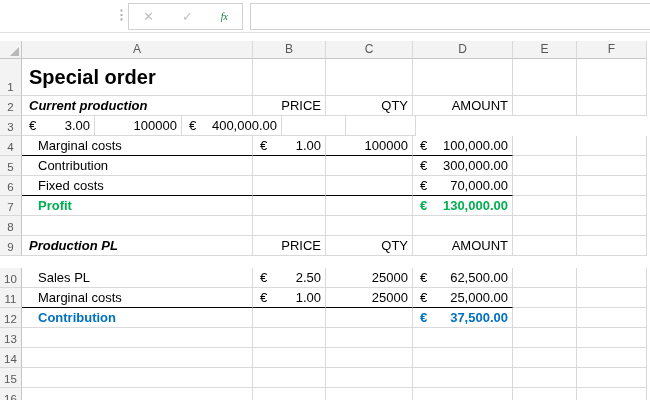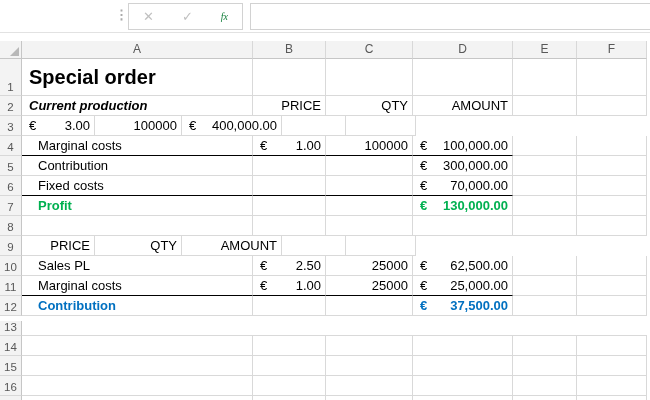--- a/index.html
+++ b/index.html
@@ -204,33 +204,36 @@
         <div class="rowh">8</div>
         <div class="cell" style="width: 231px;"></div>
         <div class="cell" style="width: 73px;"></div>
         <div class="cell" style="width: 87px;"></div>
         <div class="cell" style="width: 100px;"></div>
         <div class="cell" style="width: 64px;"></div>
         <div class="cell" style="width: 70px;"></div>
       </div>
       <div class="grow" style="height: 20px;">
         <div class="rowh">9</div>
+        <div class="cell c-section" style="width: 231px;">
+          <div class="txt">Production PL</div>
+        </div>
         <div class="cell c-right" style="width: 73px;">
           <div class="txt">PRICE</div>
         </div>
         <div class="cell c-right" style="width: 87px;">
           <div class="txt">QTY</div>
         </div>
         <div class="cell c-right" style="width: 100px;">
           <div class="txt">AMOUNT</div>
         </div>
         <div class="cell" style="width: 64px;"></div>
         <div class="cell" style="width: 70px;"></div>
       </div>
-      <div class="grow" style="height: 20px;">
+      <div class="grow" style="height: 20px; margin-top: 12px;">
         <div class="rowh">10</div>
         <div class="cell c-indent" style="width: 231px;">
           <div class="txt">Sales PL</div>
         </div>
         <div class="cell money" style="width: 73px;">
           <div class="cur">€</div>
           <div class="num">2.50</div>
         </div>
         <div class="cell c-right" style="width: 87px;">
           <div class="txt">25000</div>
@@ -268,21 +271,21 @@
         </div>
         <div class="cell" style="width: 73px;"></div>
         <div class="cell" style="width: 87px;"></div>
         <div class="cell c-blue money" style="width: 100px;">
           <div class="cur">€</div>
           <div class="num">37,500.00</div>
         </div>
         <div class="cell" style="width: 64px;"></div>
         <div class="cell" style="width: 70px;"></div>
       </div>
-      <div class="grow" style="height: 20px; align-items: flex-end;">
+      <div class="grow" style="height: 20px;">
         <div class="rowh">13</div>
         <div class="cell" style="width: 231px;"></div>
         <div class="cell" style="width: 73px;"></div>
         <div class="cell" style="width: 87px;"></div>
         <div class="cell" style="width: 100px;"></div>
         <div class="cell" style="width: 64px;"></div>
         <div class="cell" style="width: 70px;"></div>
       </div>
       <div class="grow" style="height: 20px;">
         <div class="rowh">14</div>

